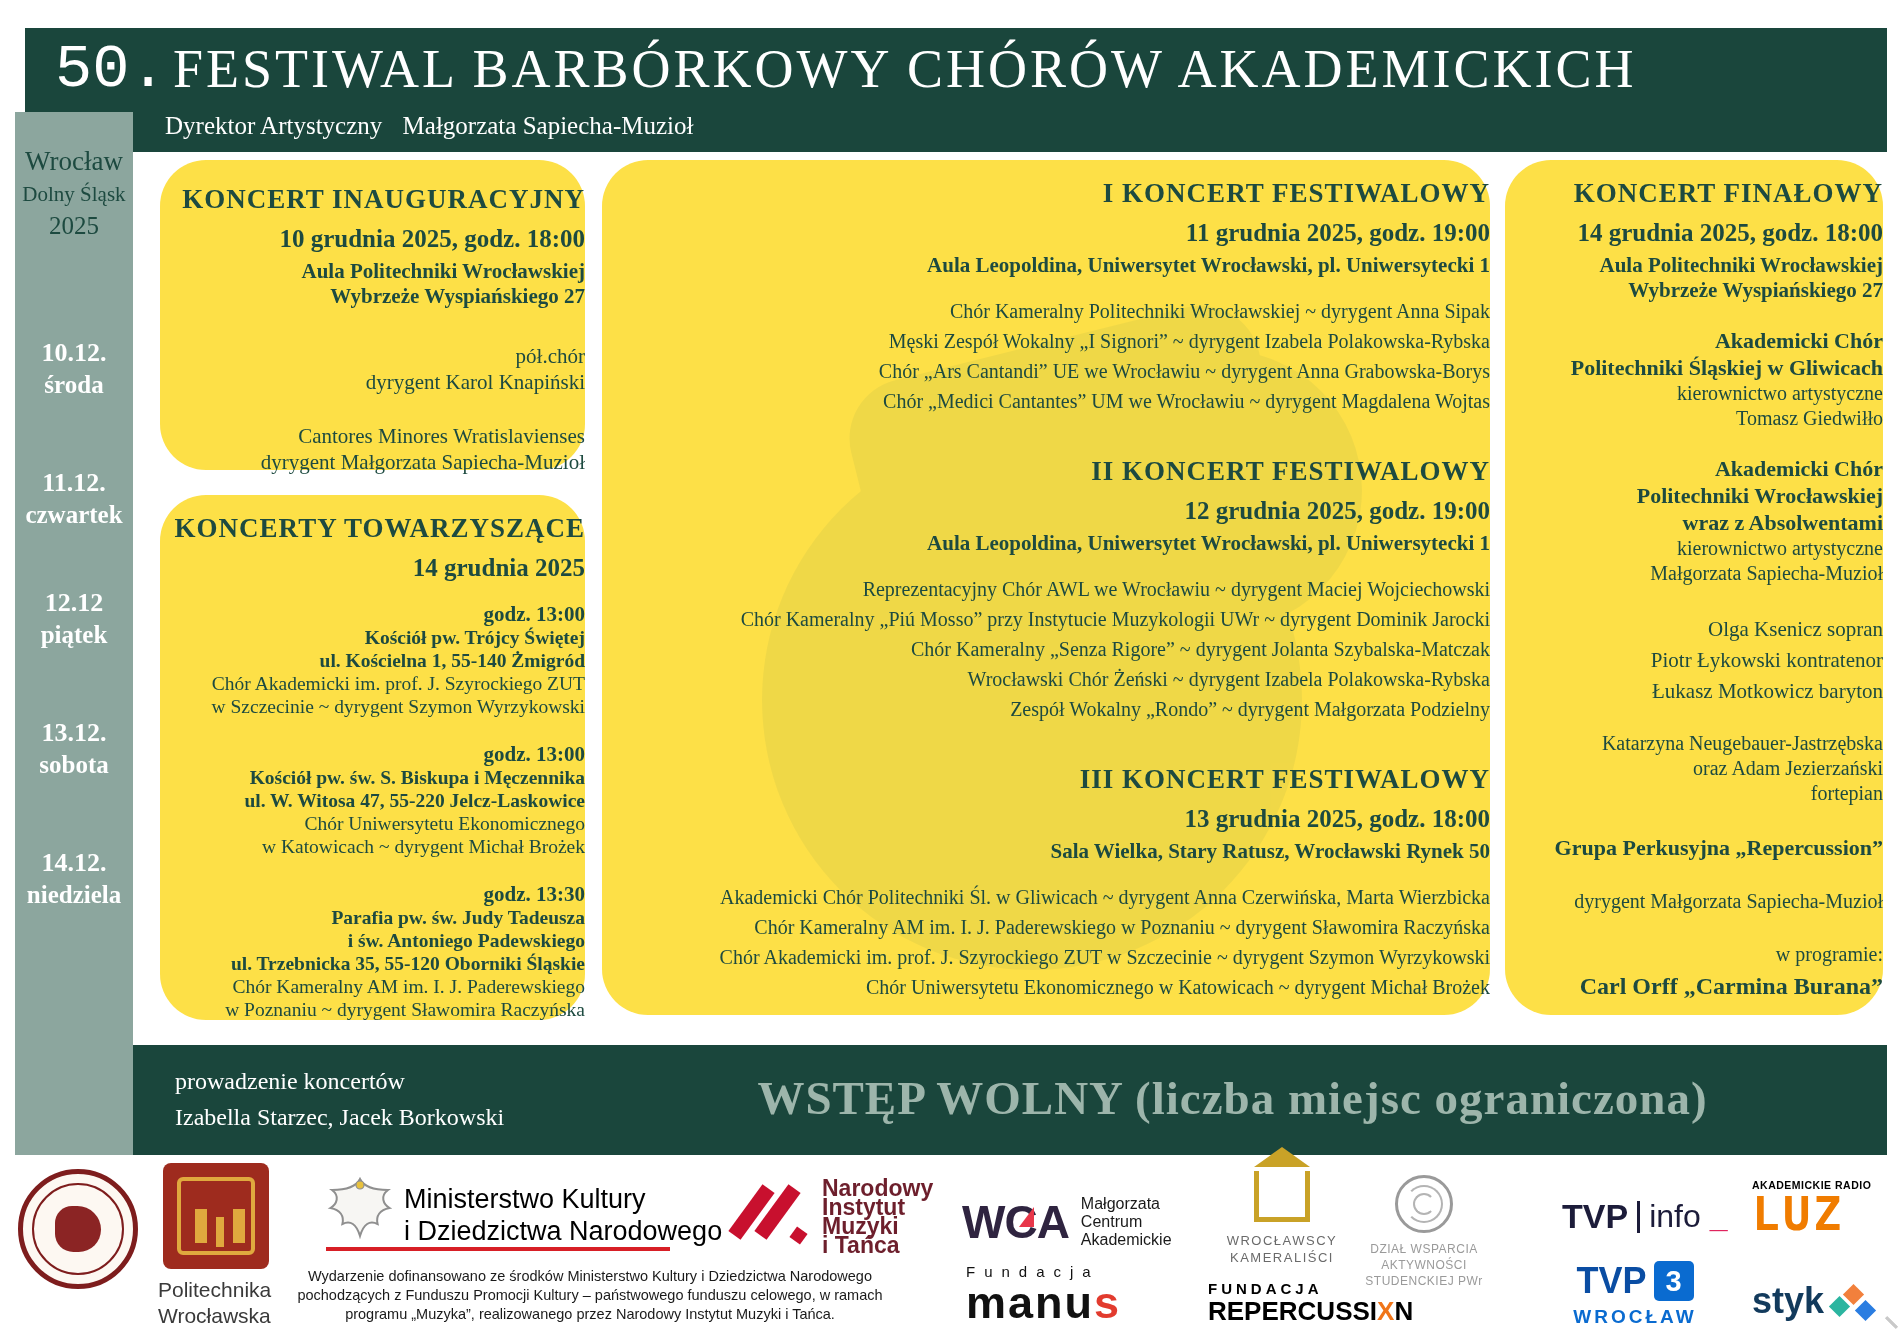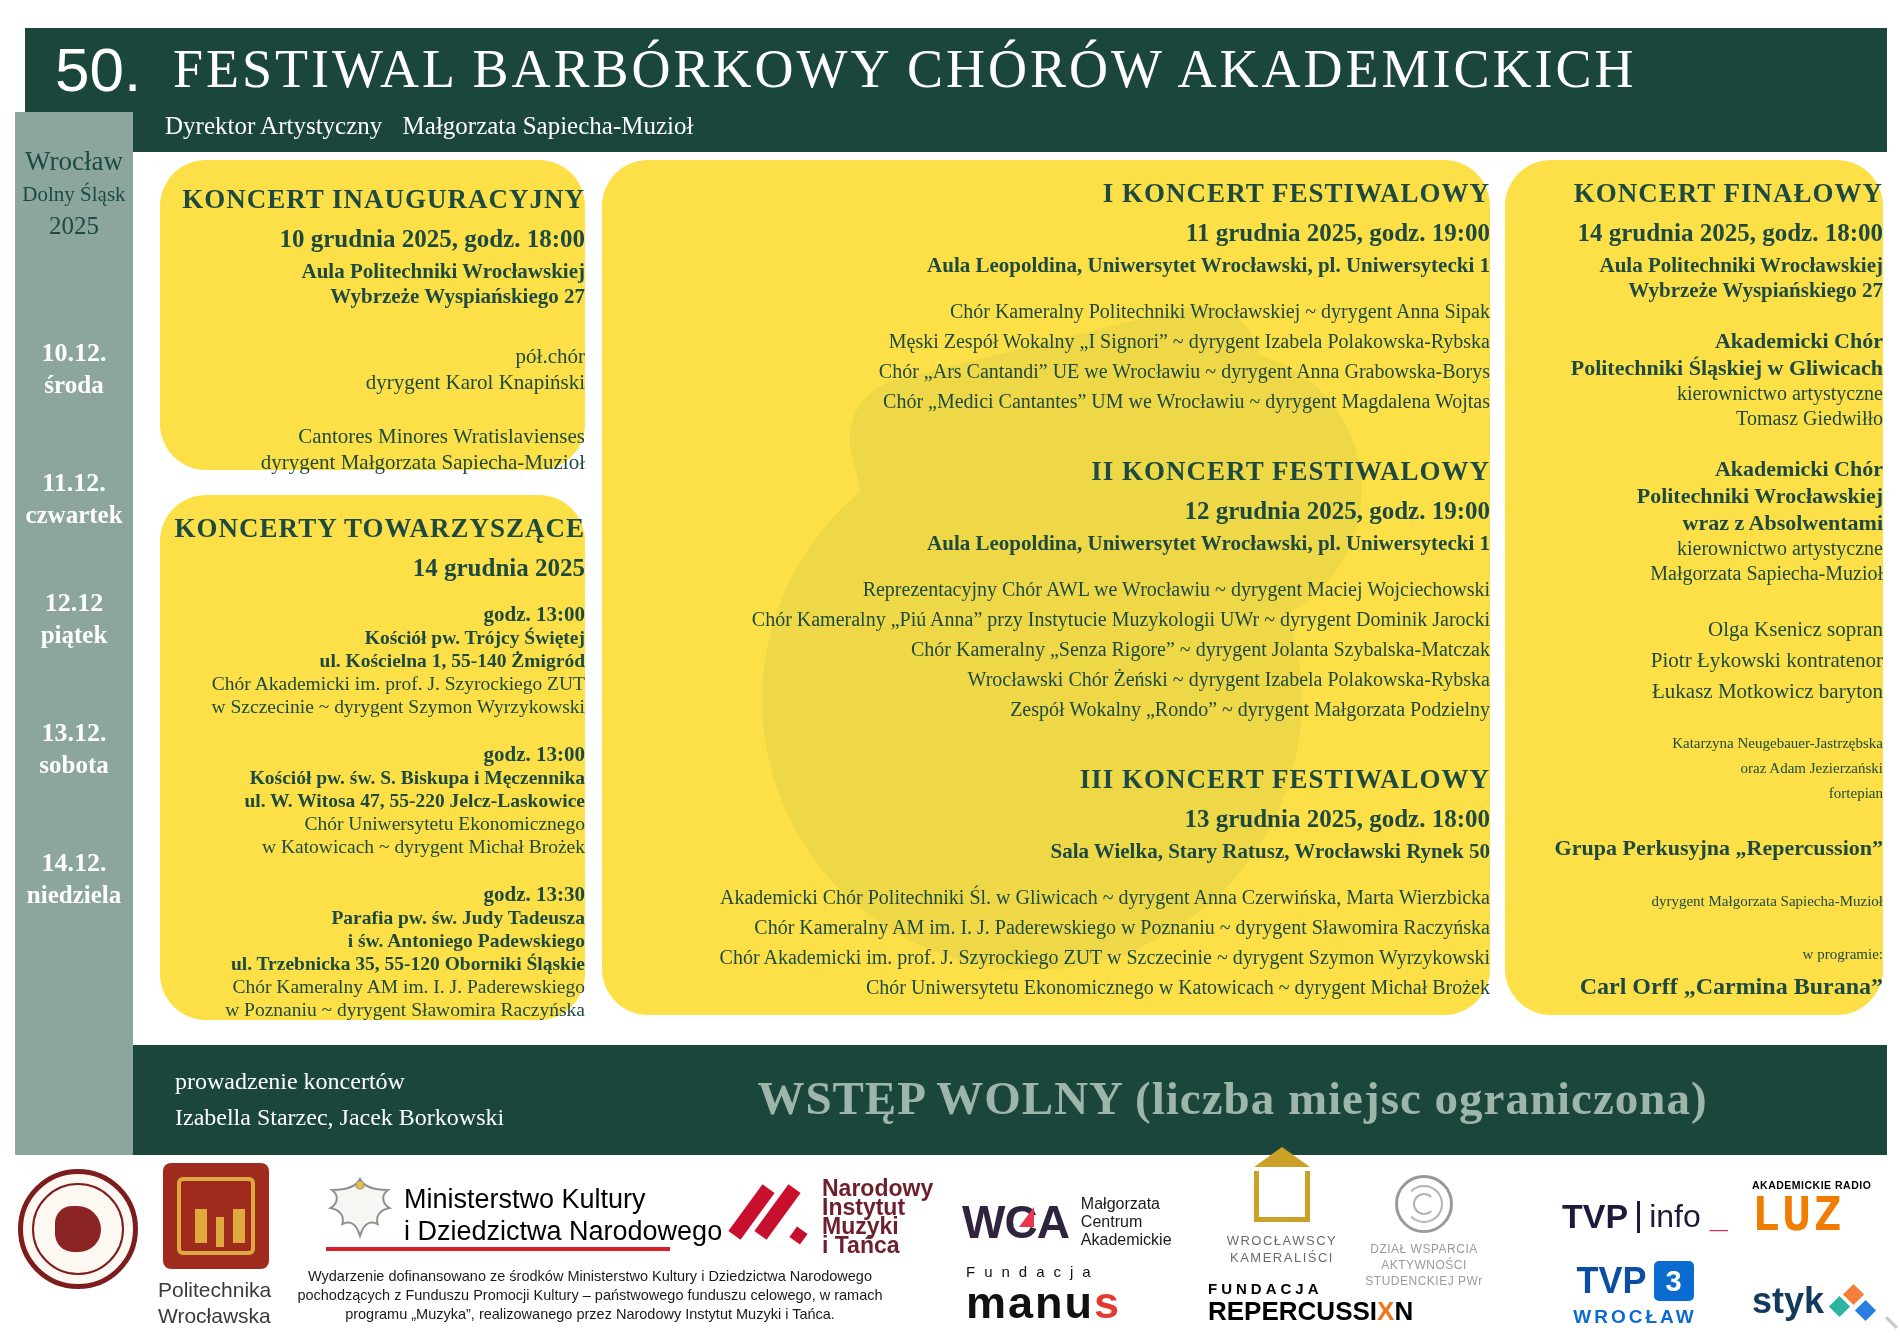--- a/index.html
+++ b/index.html
@@ -1,21 +1,21 @@
 <!DOCTYPE html>
 <html><head>
 <meta charset="utf-8">
 <style>
   html,body{margin:0;padding:0;background:#ffffff;}
   .poster{position:relative;width:1900px;height:1343px;background:#ffffff;overflow:hidden;
           font-family:"Liberation Serif",serif;color:#1d4a40;}
 
   
   .band{position:absolute;left:25px;top:28px;width:1862px;height:124px;background:#1a463c;}
-  .badge{position:absolute;left:30px;top:6px;font-size:62px;color:#fff;font-family:Liberation Sans, sans-serif;}
+  .badge{position:absolute;left:30px;top:6px;font-size:62px;color:#fff;font-family:Liberation Mono, monospace;}
   .title{position:absolute;left:148px;top:10px;font-size:54px;color:#fff;letter-spacing:3px;white-space:nowrap;}
   .subtitle{position:absolute;left:140px;top:84px;font-size:25px;color:#fff;}
   .subtitle .b{margin-left:14px;}
 
   
   .sidebar{position:absolute;left:15px;top:112px;width:118px;height:1043px;background:#8ca69e;text-align:center;}
   .sb-city{position:absolute;top:34px;width:100%;font-size:27px;color:#1d4a40;}
   .sb-region{position:absolute;top:70px;width:100%;font-size:21px;color:#1d4a40;}
   .sb-year{position:absolute;top:100px;width:100%;font-size:25px;color:#1d4a40;}
   .sb-date{position:absolute;width:100%;color:#fff;font-weight:bold;}
@@ -43,21 +43,21 @@
   .tow-perf{font-size:19.5px;line-height:23px;}
 
   .sec-title{font-size:27px;font-weight:bold;letter-spacing:1px;}
   .sec-date{font-size:25px;font-weight:bold;margin-top:10px;}
   .sec-venue{font-size:21px;font-weight:bold;margin-top:6px;}
   .choir{font-size:20px;line-height:30px;}
   .choirs{margin-top:18px;}
   .wm{position:absolute;inset:0;border-radius:46px;overflow:hidden;pointer-events:none;}
   .wm svg{opacity:.055;}
 
-  .fin-line{font-size:15px;line-height:25px;}
+  .fin-line{font-size:20px;line-height:25px;}
   .fin-bold{font-size:22px;font-weight:bold;line-height:27px;}
   .fin-sub{font-size:20px;line-height:25px;}
   .solo{font-size:21px;line-height:31px;}
   .prog{font-size:24px;font-weight:bold;margin-top:6px;}
 
   
   .fbar{position:absolute;left:133px;top:1045px;width:1754px;height:110px;background:#1a463c;}
   .hosts{position:absolute;left:42px;top:18px;color:#fff;font-size:24px;line-height:36px;text-align:left;}
   .admission{position:absolute;left:470px;right:25px;top:26px;text-align:center;color:#9db5ab;
              font-size:47px;font-weight:bold;letter-spacing:1px;}
@@ -245,21 +245,21 @@
           <div class="choir">Chór „Ars Cantandi” UE we Wrocławiu ~ dyrygent Anna Grabowska-Borys</div>
           <div class="choir">Chór „Medici Cantantes” UM we Wrocławiu ~ dyrygent Magdalena Wojtas</div>
         </div>
       </div>
       <div class="mt40">
         <div class="sec-title">II KONCERT FESTIWALOWY</div>
         <div class="sec-date">12 grudnia 2025, godz. 19:00</div>
         <div class="sec-venue">Aula Leopoldina, Uniwersytet Wrocławski, pl. Uniwersytecki 1</div>
         <div class="choirs">
           <div class="choir">Reprezentacyjny Chór AWL we Wrocławiu ~ dyrygent Maciej Wojciechowski</div>
-          <div class="choir">Chór Kameralny „Piú Anna” przy Instytucie Muzykologii UWr ~ dyrygent Dominik Jarocki</div>
+          <div class="choir">Chór Kameralny „Piú Mosso” przy Instytucie Muzykologii UWr ~ dyrygent Dominik Jarocki</div>
           <div class="choir">Chór Kameralny „Senza Rigore” ~ dyrygent Jolanta Szybalska-Matczak</div>
           <div class="choir">Wrocławski Chór Żeński ~ dyrygent Izabela Polakowska-Rybska</div>
           <div class="choir">Zespół Wokalny „Rondo” ~ dyrygent Małgorzata Podzielny</div>
         </div>
       </div>
       <div class="mt40">
         <div class="sec-title">III KONCERT FESTIWALOWY</div>
         <div class="sec-date">13 grudnia 2025, godz. 18:00</div>
         <div class="sec-venue">Sala Wielka, Stary Ratusz, Wrocławski Rynek 50</div>
         <div class="choirs">

